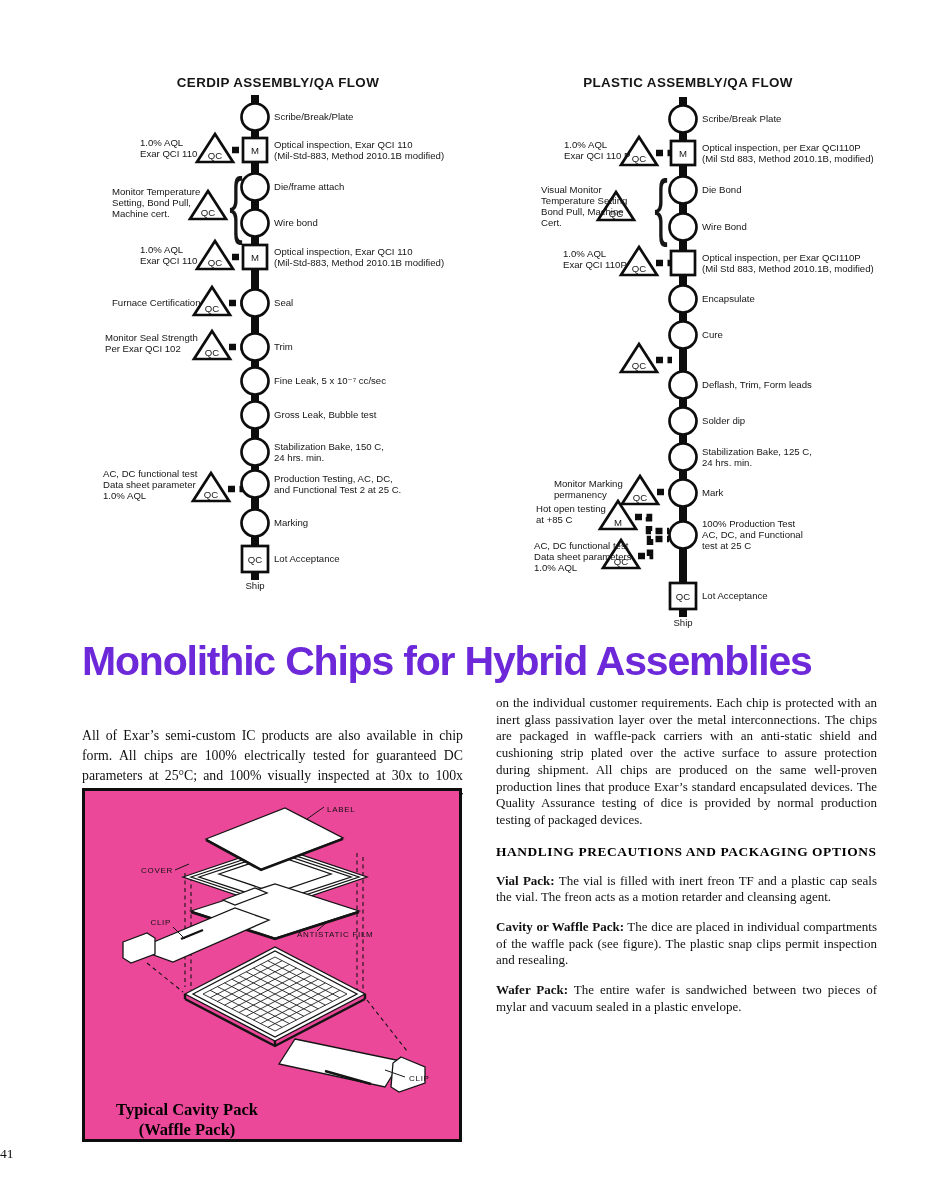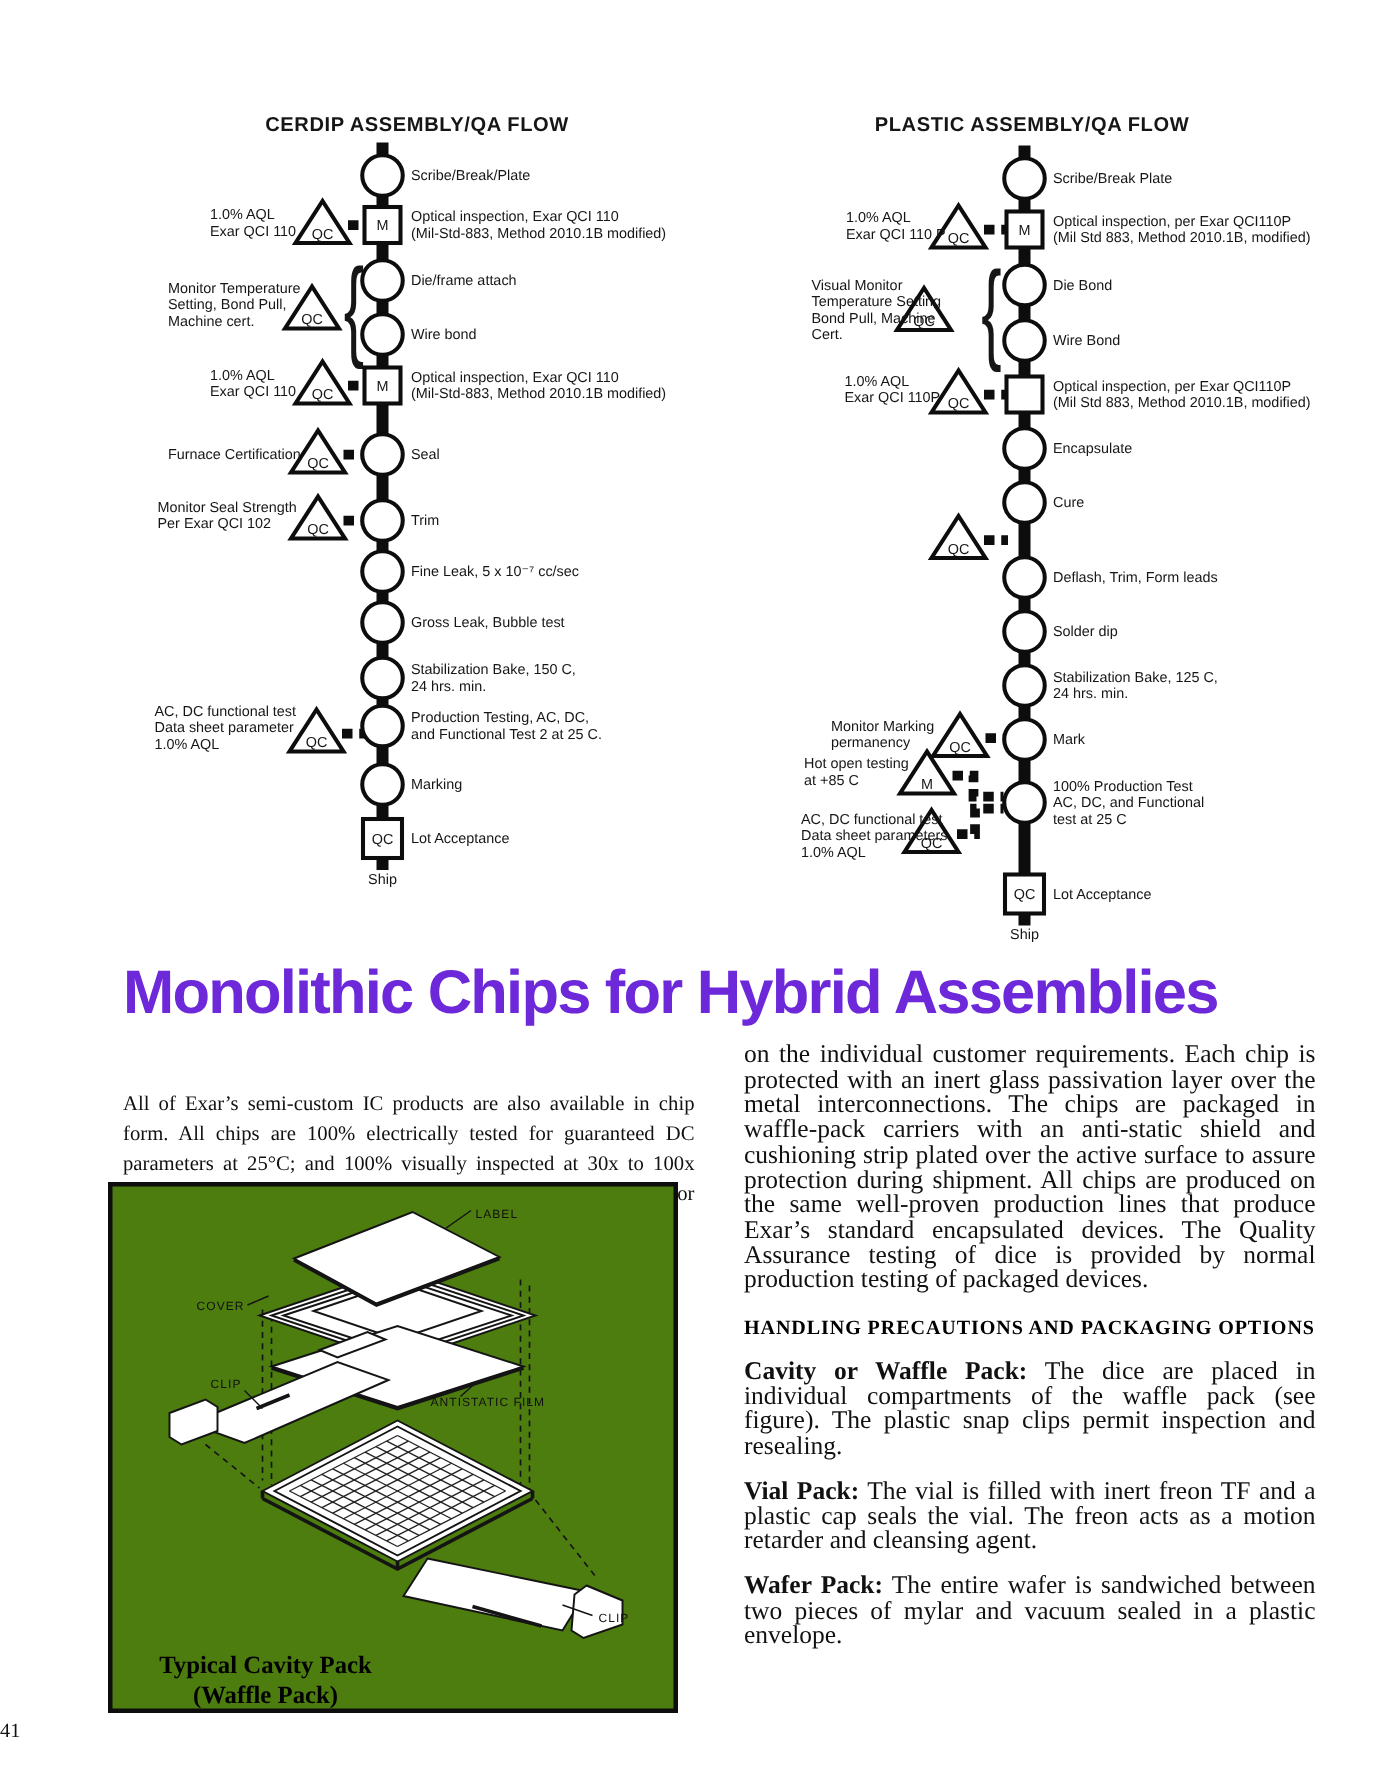--- a/index.html
+++ b/index.html
@@ -20,29 +20,29 @@
   .headline{position:absolute;left:82px;top:638px;margin:0;
             font-family:"Liberation Sans","DejaVu Sans",sans-serif;
             font-size:41px;font-weight:bold;letter-spacing:-1.2px;color:#6d28d9;white-space:nowrap;}
 
   
   .col{position:absolute;width:381px;text-align:justify;}
   .body-p{margin:0;}
   .col-left{left:82px;top:694px;}
   .col-left .body-p{font-size:13.8px;line-height:20px;margin-top:32px;}
   .col-right{left:496px;top:695px;}
-  .col-right .body-p{font-size:17px;line-height:16.7px;}
+  .col-right .body-p{font-size:13px;line-height:16.7px;}
   .col-right > * + *{margin-top:13px;}
   .sect{font-size:13.4px;font-weight:bold;letter-spacing:.6px;white-space:nowrap;
         margin:15px 0 0;color:#000;}
   .item b{font-weight:bold;}
 
   
-  .figbox{position:absolute;left:72px;top:788px;width:374px;height:348px;margin:0;
-          border:3px solid #0d0d0d;background:#4d7c0f;}
+  .figbox{position:absolute;left:82px;top:788px;width:374px;height:348px;margin:0;
+          border:3px solid #0d0d0d;background:#ec4899;}
   .fig-svg{position:absolute;left:0;top:0;width:100%;height:100%;}
   .fig-svg .w{fill:#fff;stroke:#141414;stroke-width:1.3;}
   .fig-svg .t2{fill:none;stroke:#141414;stroke-width:2.4;}
   .fig-svg .ldr{stroke:#141414;stroke-width:1;}
   .fig-svg .dash line{stroke:#141414;stroke-width:1.1;stroke-dasharray:4 3.5;}
   .figlab{font-family:"Liberation Sans","DejaVu Sans",sans-serif;font-size:8px;
           letter-spacing:.7px;fill:#111;}
   .figcap{font-family:"Liberation Serif","DejaVu Serif",serif;font-size:16.5px;
           font-weight:bold;fill:#000;}
   #waffle-grid line{stroke:#222;stroke-width:.9;}
@@ -285,19 +285,19 @@
       <text class="figlab" x="212" y="146">ANTISTATIC FILM</text>
       <text class="figlab" x="324" y="290">CLIP</text>
       <text class="figcap" x="102" y="324" text-anchor="middle">Typical Cavity Pack</text>
       <text class="figcap" x="102" y="344" text-anchor="middle">(Waffle Pack)</text>
     </svg>
   </figure>
 
   <div class="col col-right">
     <p class="body-p">on the individual customer requirements.  Each chip is protected with an inert glass passivation layer over the metal interconnections.  The chips are packaged in waffle-pack carriers with an anti-static shield and cushioning strip plated over the active surface to assure protection during shipment.  All chips are produced on the same well-proven production lines that produce Exar’s standard encapsulated devices.  The Quality Assurance testing of dice is provided by normal production testing of packaged devices.</p>
     <h2 class="sect">HANDLING PRECAUTIONS AND PACKAGING OPTIONS</h2>
+    <p class="body-p item"><b>Vial Pack:</b><span>  The vial is filled with inert freon TF and a plastic cap seals the vial.  The freon acts as a motion retarder and cleansing agent.</span></p>
     <p class="body-p item"><b>Cavity or Waffle Pack:</b><span>  The dice are placed in individual compartments of the waffle pack (see figure).  The plastic snap clips permit inspection and resealing.</span></p>
-    <p class="body-p item"><b>Vial Pack:</b><span>  The vial is filled with inert freon TF and a plastic cap seals the vial.  The freon acts as a motion retarder and cleansing agent.</span></p>
     <p class="body-p item"><b>Wafer Pack:</b><span>  The entire wafer is sandwiched between two pieces of mylar and vacuum sealed in a plastic envelope.</span></p>
   </div>
 
   <div class="pagenum">41</div>
 </div>
 
 </body></html>

